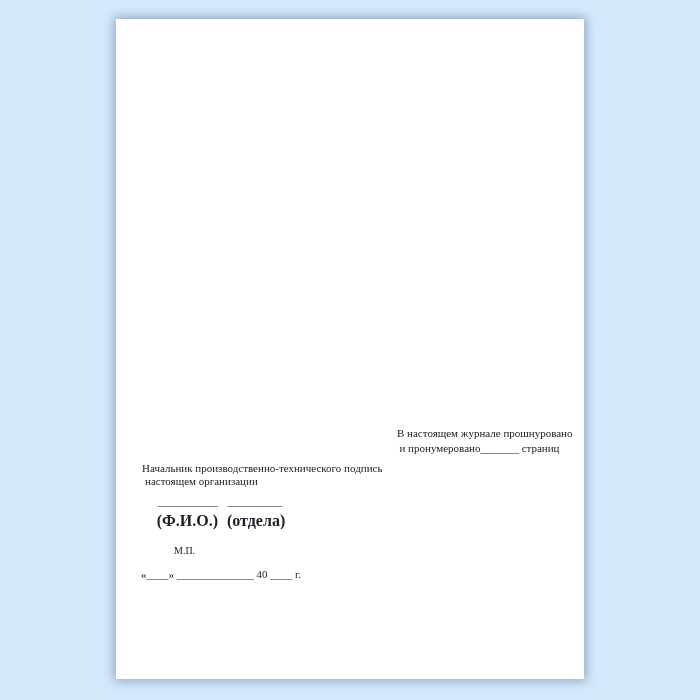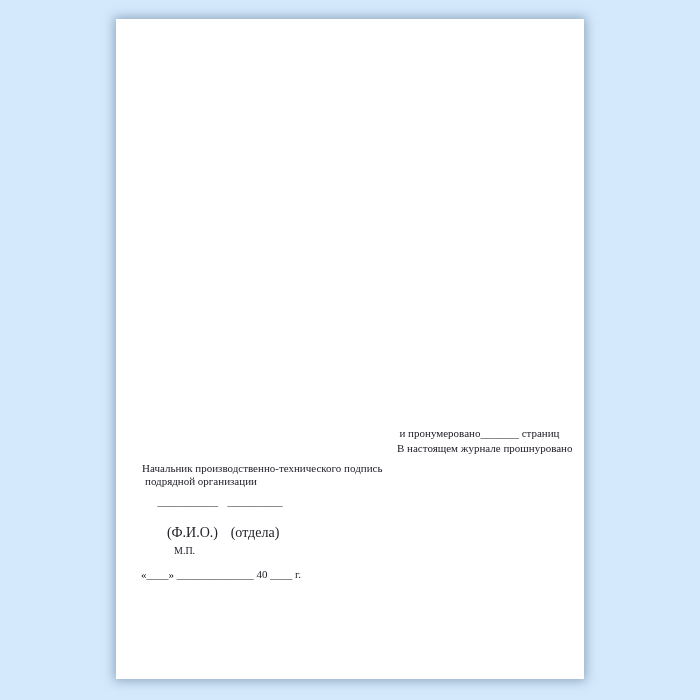--- a/index.html
+++ b/index.html
@@ -53,23 +53,24 @@
     position: absolute;
     top: 477px;
     text-align: center;
     font-size: 11px;
     line-height: 11px;
     white-space: nowrap;
   }
   .sig-col.fio   { left: 40px;  width: 62px; text-align: right; }
   .sig-col.sign  { left: 111px; width: 56px; text-align: center; }
   .sig-col .sig-label {
-    font-size: 14px;
+    font-size: 16px;
     line-height: 11px;
-    margin-top: 20px;
+    margin-top: 8px;
+    font-weight: bold;
   }
   .seal {
     position: absolute;
     left: 58px;
     top: 526px;
     font-size: 10px;
     line-height: 12px;
   }
   .date-line {
     position: absolute;
@@ -80,27 +81,27 @@
     white-space: nowrap;
   }
 </style>
 </head>
 <body style="--background: #d4e9fc; --paper: #ffffff; --ink: #20202a; --shadow: rgba(88,114,143,0.55);">
 
 <div class="stage">
   <div class="page">
 
     <div class="stitch-note">
+      <div>В настоящем журнале прошнуровано</div>
       <div>и пронумеровано_______ страниц</div>
-      <div>В настоящем журнале прошнуровано</div>
     </div>
 
     <div class="signatory">
       <div class="line1">Начальник производственно-технического подпись</div>
-      <div class="line2">подрядной организации</div>
+      <div class="line2">настоящем организации</div>
     </div>
 
     <div class="sig-col fio">
       <div class="sig-line">___________</div>
       <div class="sig-label">(Ф.И.О.)</div>
     </div>
 
     <div class="sig-col sign">
       <div class="sig-line">__________</div>
       <div class="sig-label">(отдела)</div>

